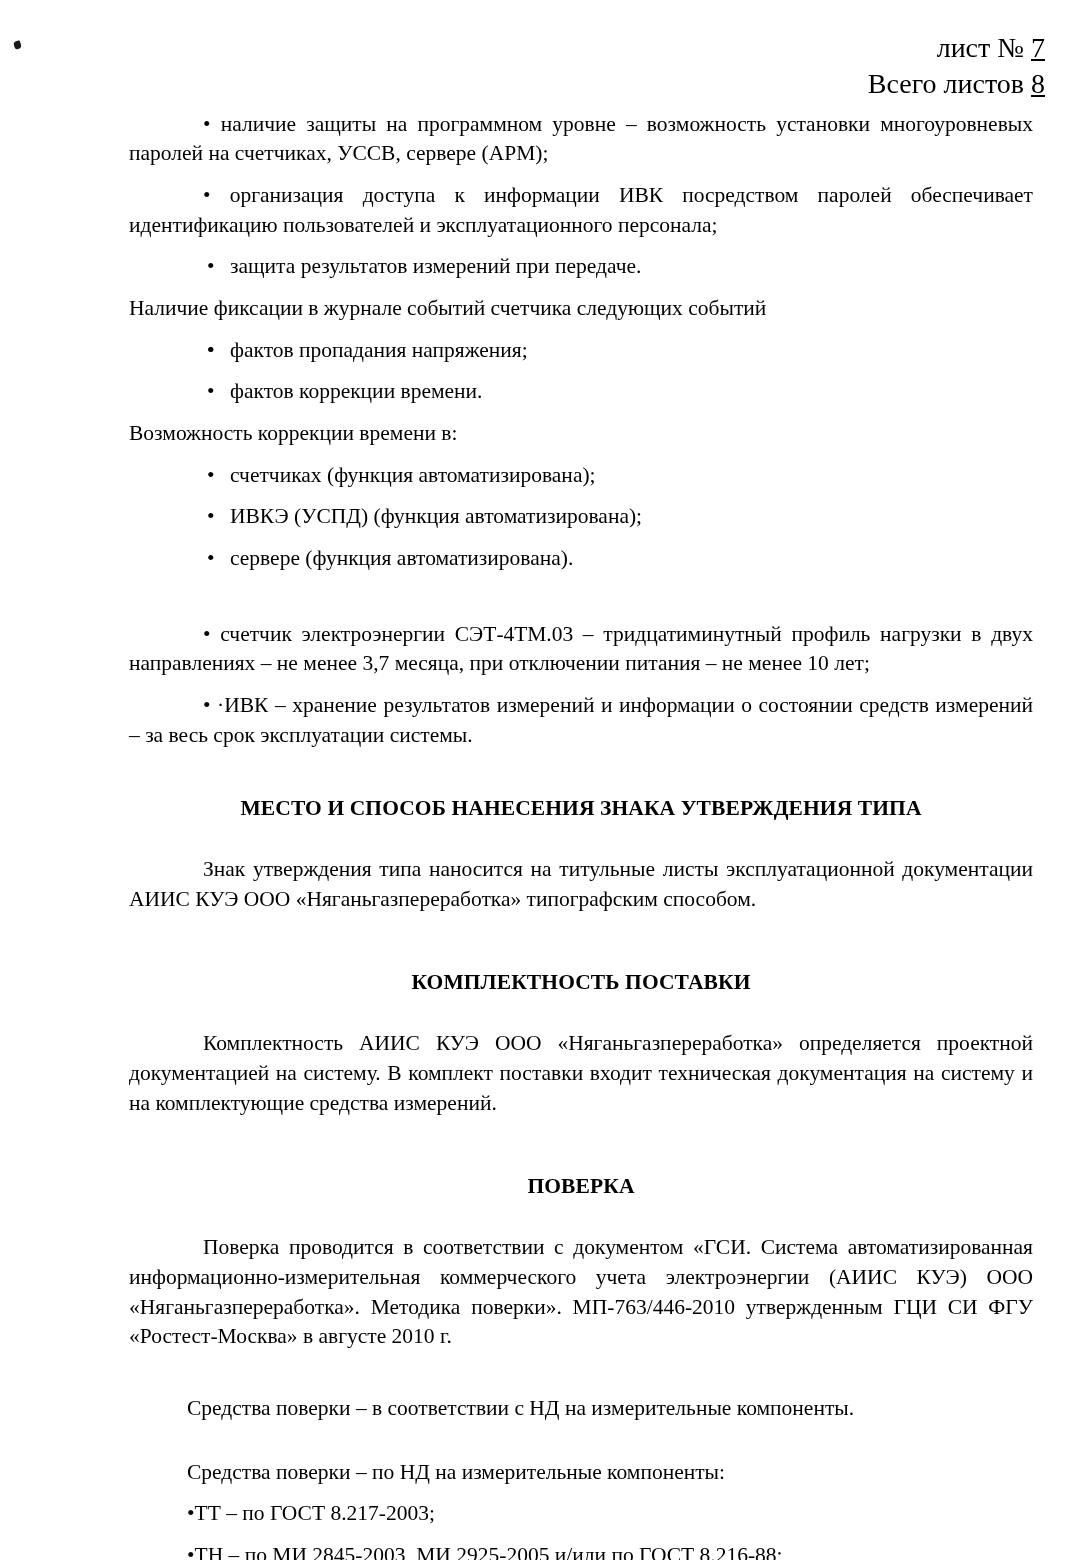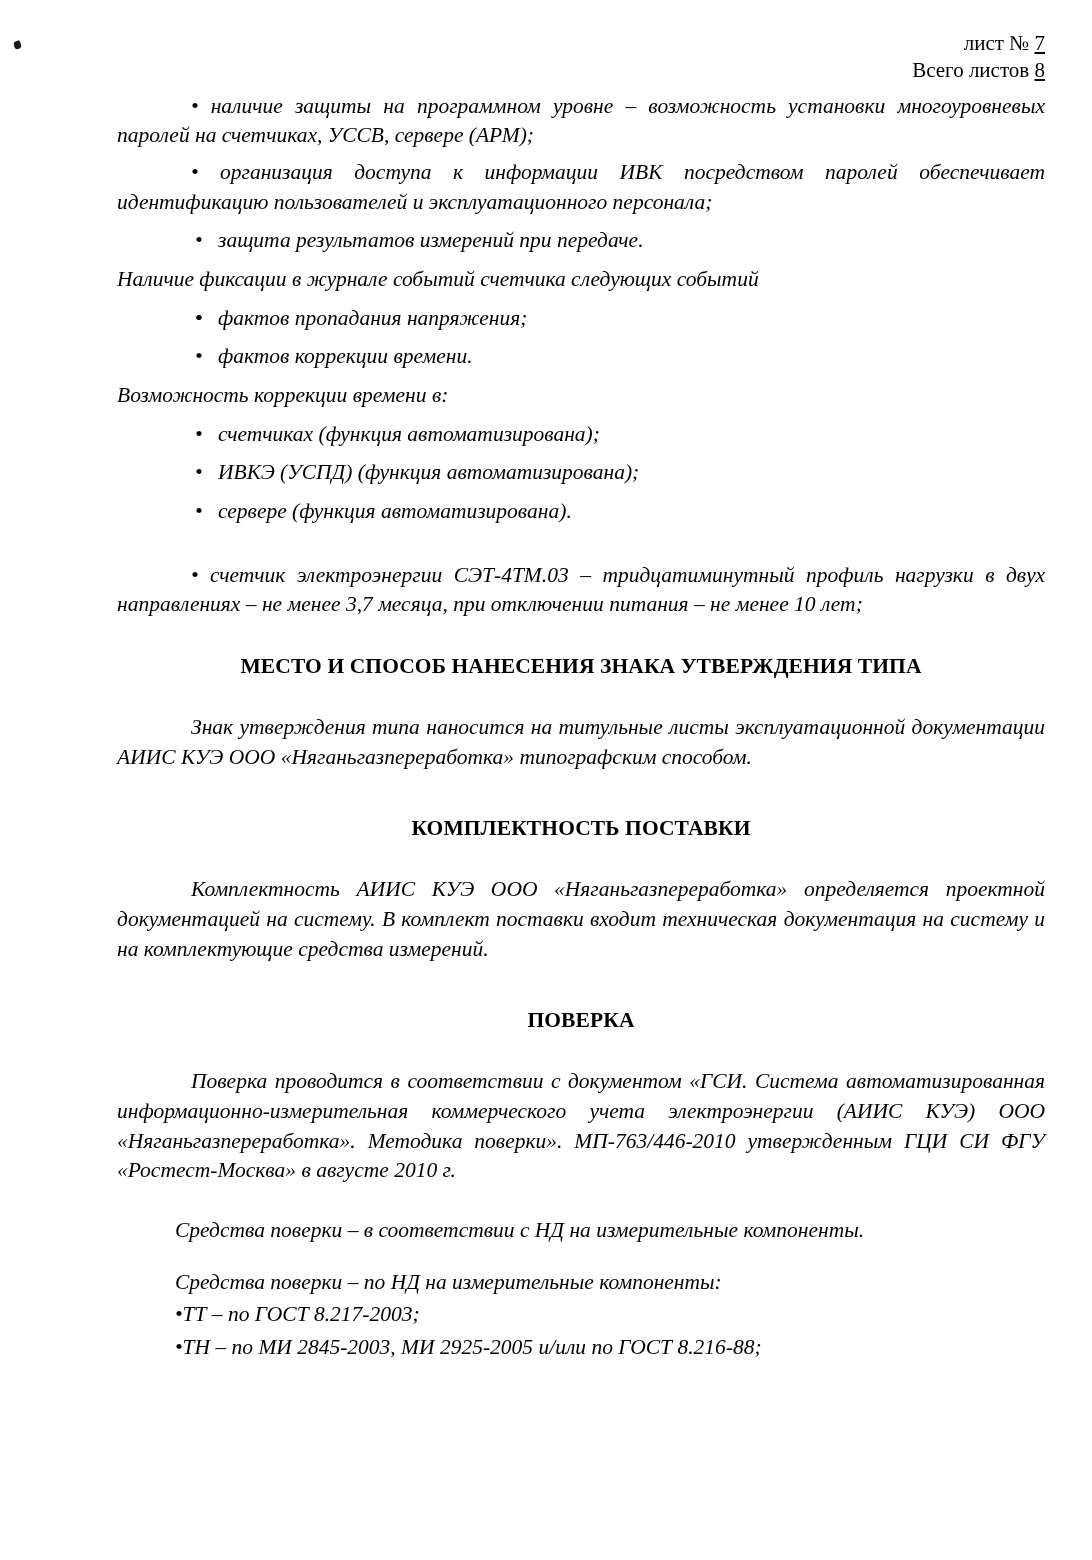--- a/index.html
+++ b/index.html
@@ -30,35 +30,34 @@
     left: 14px;
     top: 41px;
     width: 7px;
     height: 8px;
     background: #1a1a1a;
     border-radius: 45% 20% 50% 35%;
     transform: rotate(-18deg);
   }
   .page-header {
     text-align: right;
-    font-size: 21px;
+    font-size: 28px;
     line-height: 1.28;
     margin: 0 0 8px 0;
     padding-right: 0;
   }
   .page-header .hdr-line { display: block; white-space: nowrap; }
   .u { text-decoration: underline; }
 
   p {
-    margin: 0;
+    margin: 12px;
     font-size: 21.5px;
     line-height: 1.38;
     text-align: justify;
     text-justify: inter-word;
-    font-style: italic;
   }
   
   .bullet-para {
     text-indent: 74px;
     margin-top: 7px;
   }
   .bullet-para.tight { margin-top: 4px; }
   
   .li-hang {
     position: relative;
@@ -123,20 +122,21 @@
   <p class="li-hang"><span class="bull">•</span><span>счетчиках (функция автоматизирована);</span></p>
   <p class="li-hang"><span class="bull">•</span><span>ИВКЭ (УСПД) (функция автоматизирована);</span></p>
   <p class="li-hang"><span class="bull">•</span><span>сервере (функция автоматизирована).</span></p>
 
   <div class="gap-l"></div>
 
 
   <p class="bullet-para tight"><span>•</span> <span>счетчик электроэнергии СЭТ-4ТМ.03 – тридцатиминутный профиль нагрузки в двух направлениях – не менее 3,7 месяца, при отключении питания – не менее 10 лет;</span></p>
 
 
+  <p class="bullet-para tight"><span>•</span> <span>·ИВК – хранение результатов измерений и информации о состоянии средств измерений – за весь срок эксплуатации системы.</span></p>
 
   <div class="gap-l"></div>
 
   <h2 class="section-title">МЕСТО И СПОСОБ НАНЕСЕНИЯ ЗНАКА УТВЕРЖДЕНИЯ ТИПА</h2>
 
   <div class="gap-l"></div>
 
   <p class="para-indent">Знак утверждения типа наносится на титульные листы эксплуатационной документации АИИС КУЭ ООО «Няганьгазпереработка»  типографским способом.</p>
 
   <div class="gap-xl"></div>

